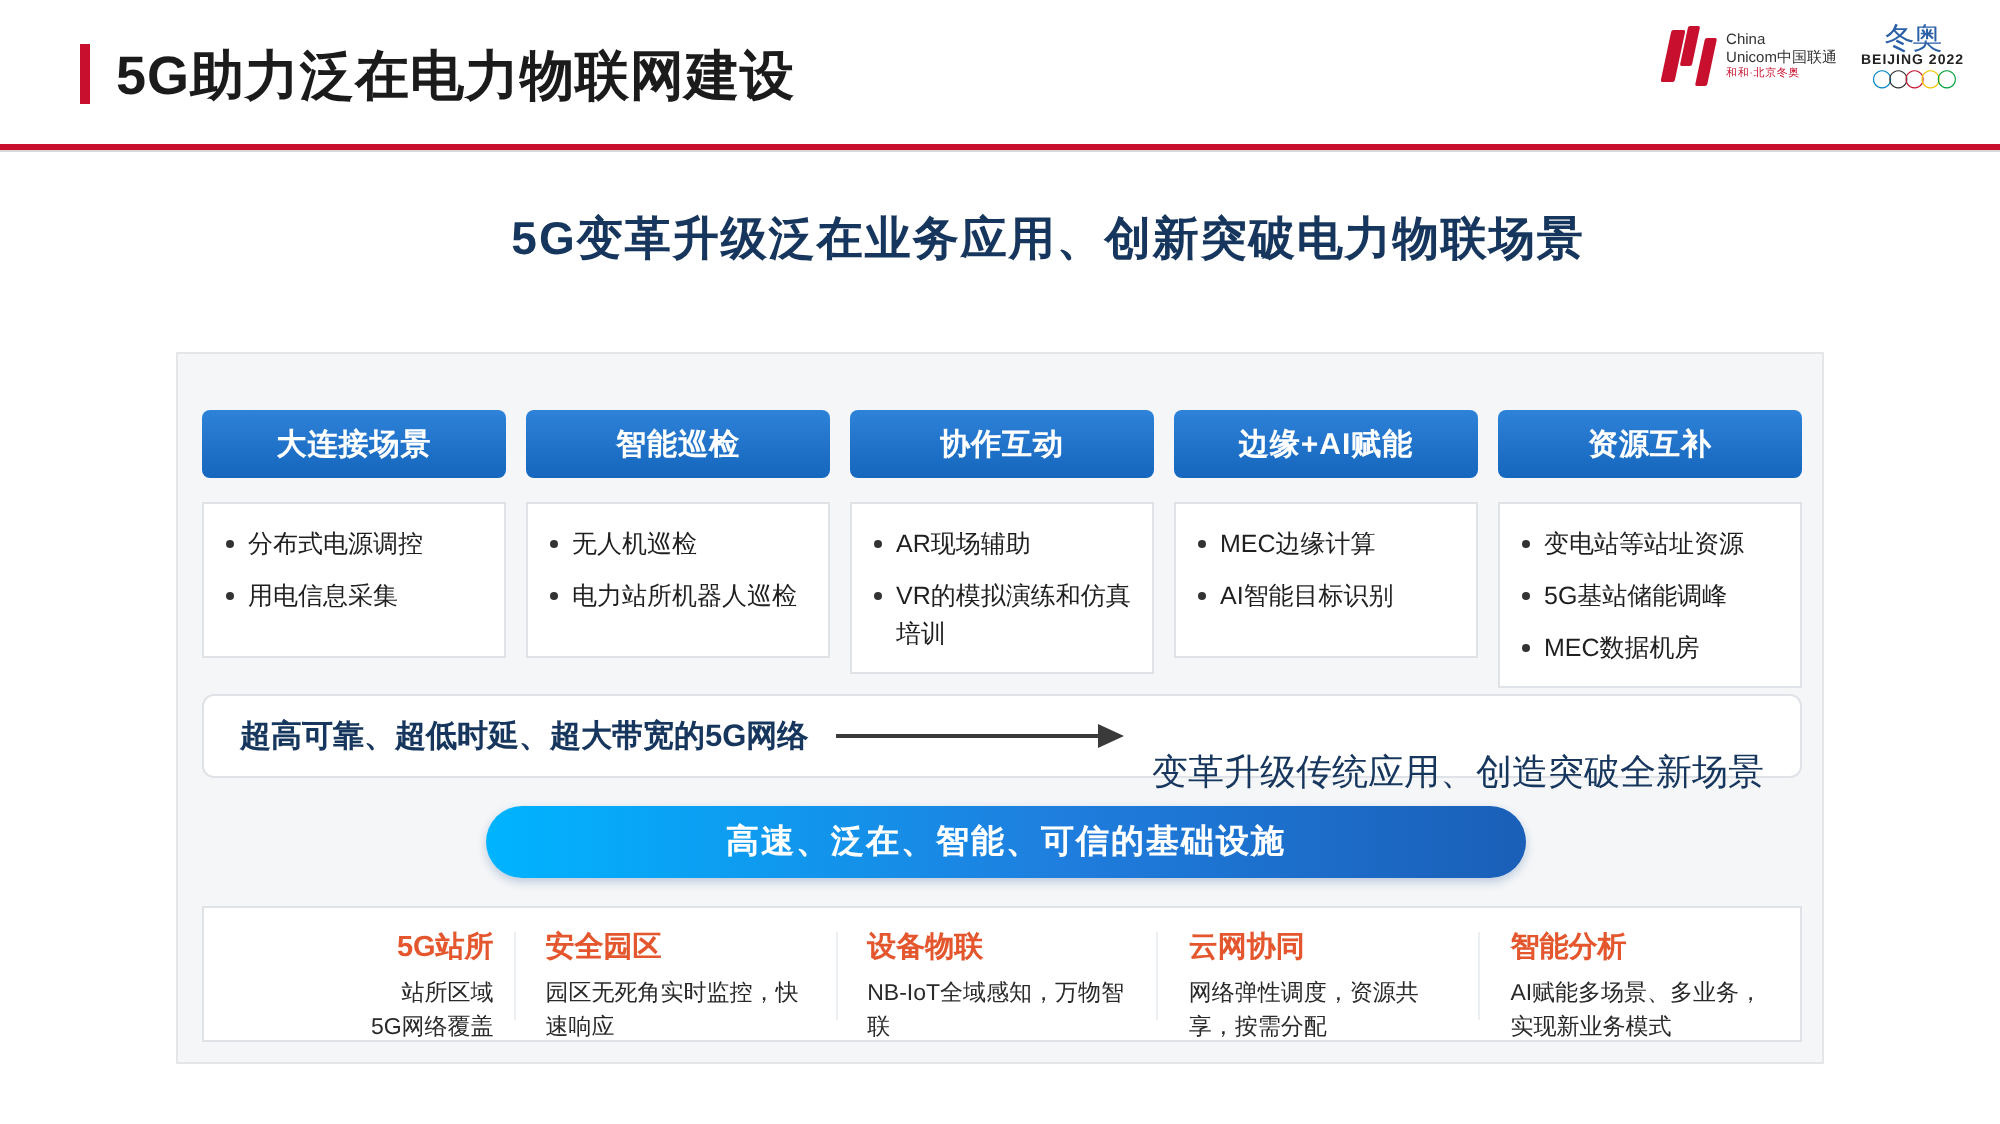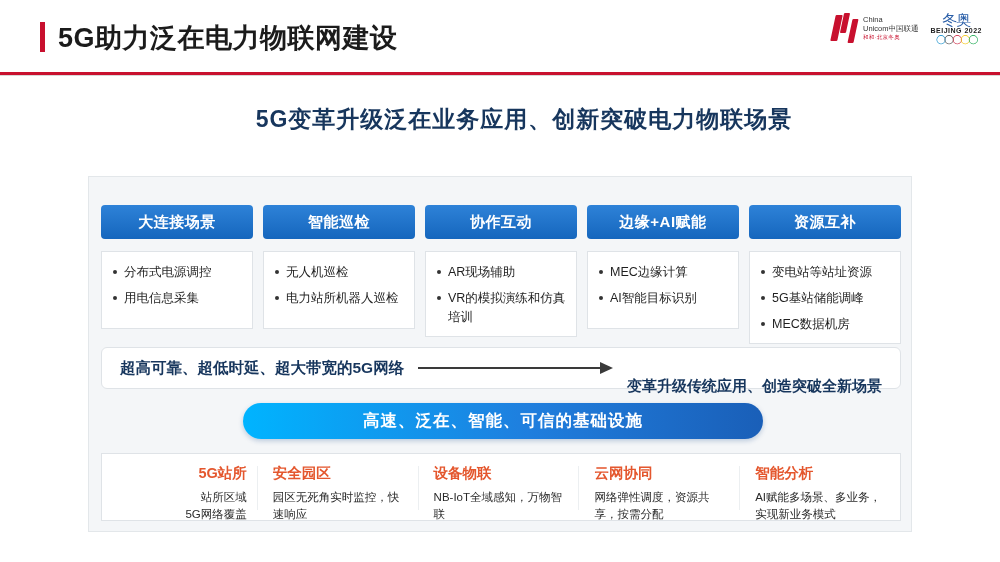--- a/index.html
+++ b/index.html
@@ -152,21 +152,21 @@
     height: 1.5px; background: #3a3a3a;
   }
   .band-arrow .head {
     position: absolute; right: 0; top: 1px;
     width: 0; height: 0;
     border-top: 6px solid transparent;
     border-bottom: 6px solid transparent;
     border-left: 13px solid #3a3a3a;
   }
   .band-right {
-    font-size: 15px; font-weight: bold; color: #17365d;
+    font-size: 18px; font-weight: normal; color: #17365d;
     padding-right: 18px; white-space: nowrap; margin-top: 36px;
   }
 
   
   .infra {
     position: absolute; left: 154px; top: 226px;
     width: 520px; height: 36px;
     background: linear-gradient(90deg,#00b4ff 0%, #1f7ede 55%, #1a5fb8 100%);
     border-radius: 18px;
     color: #ffffff;

